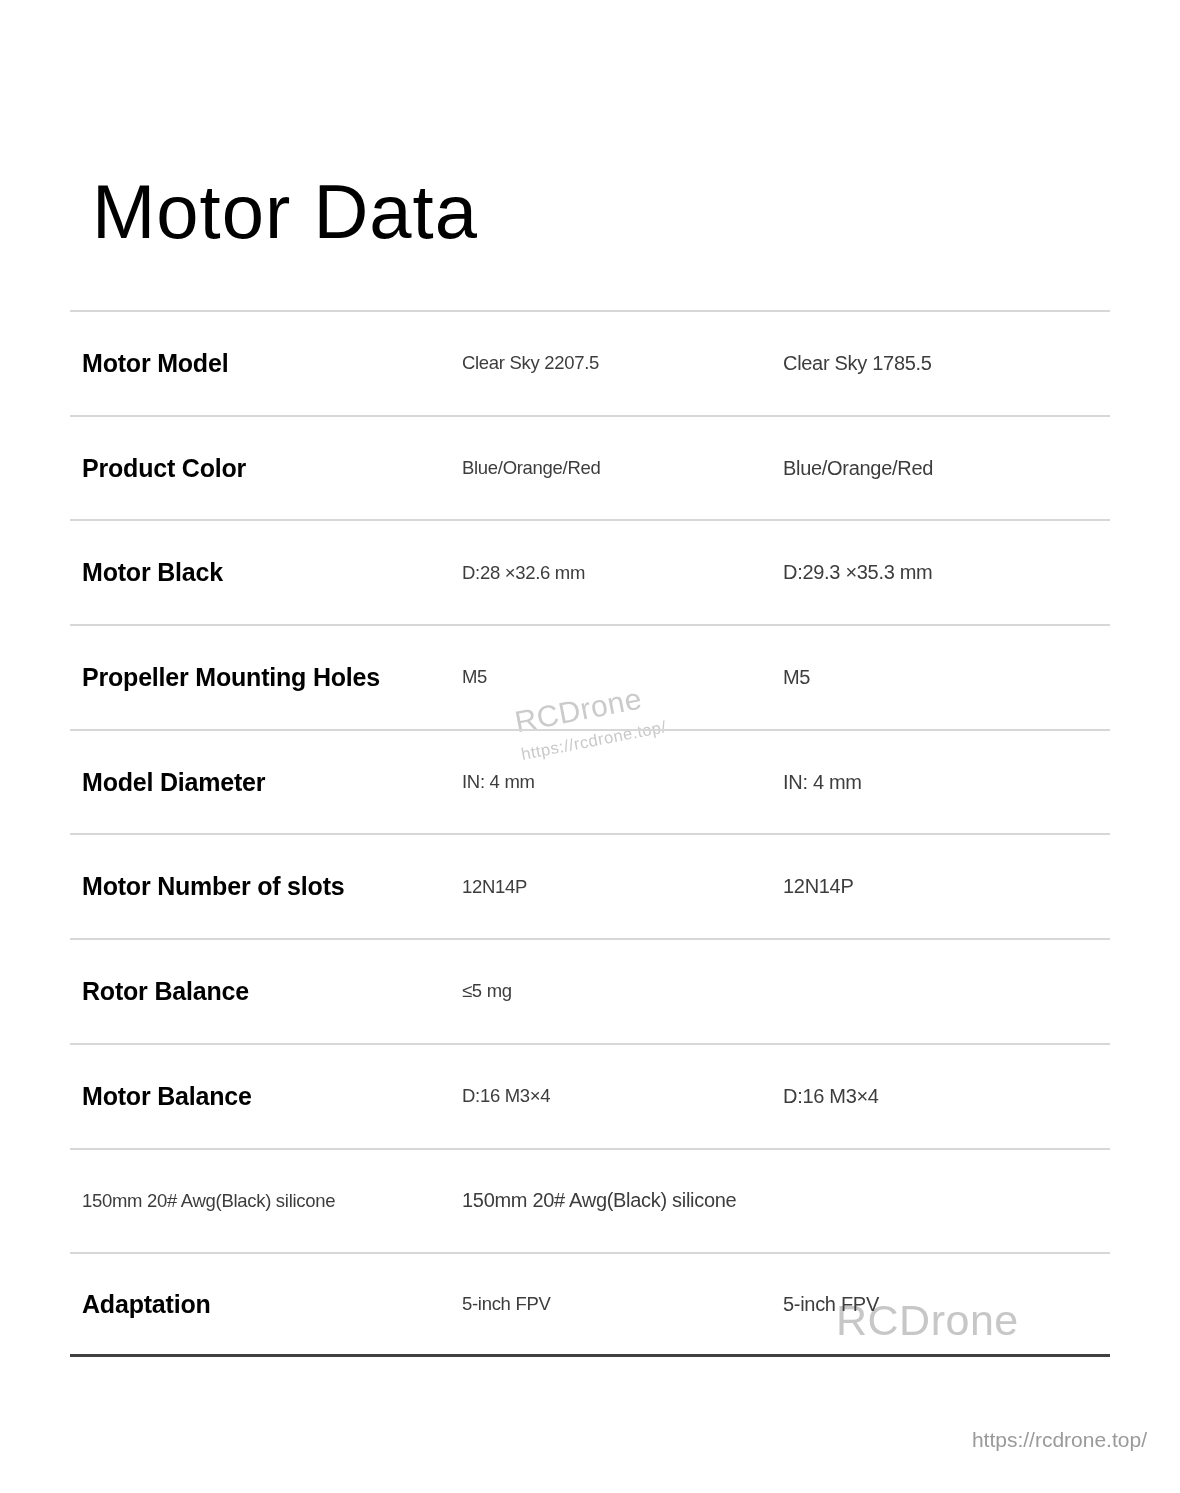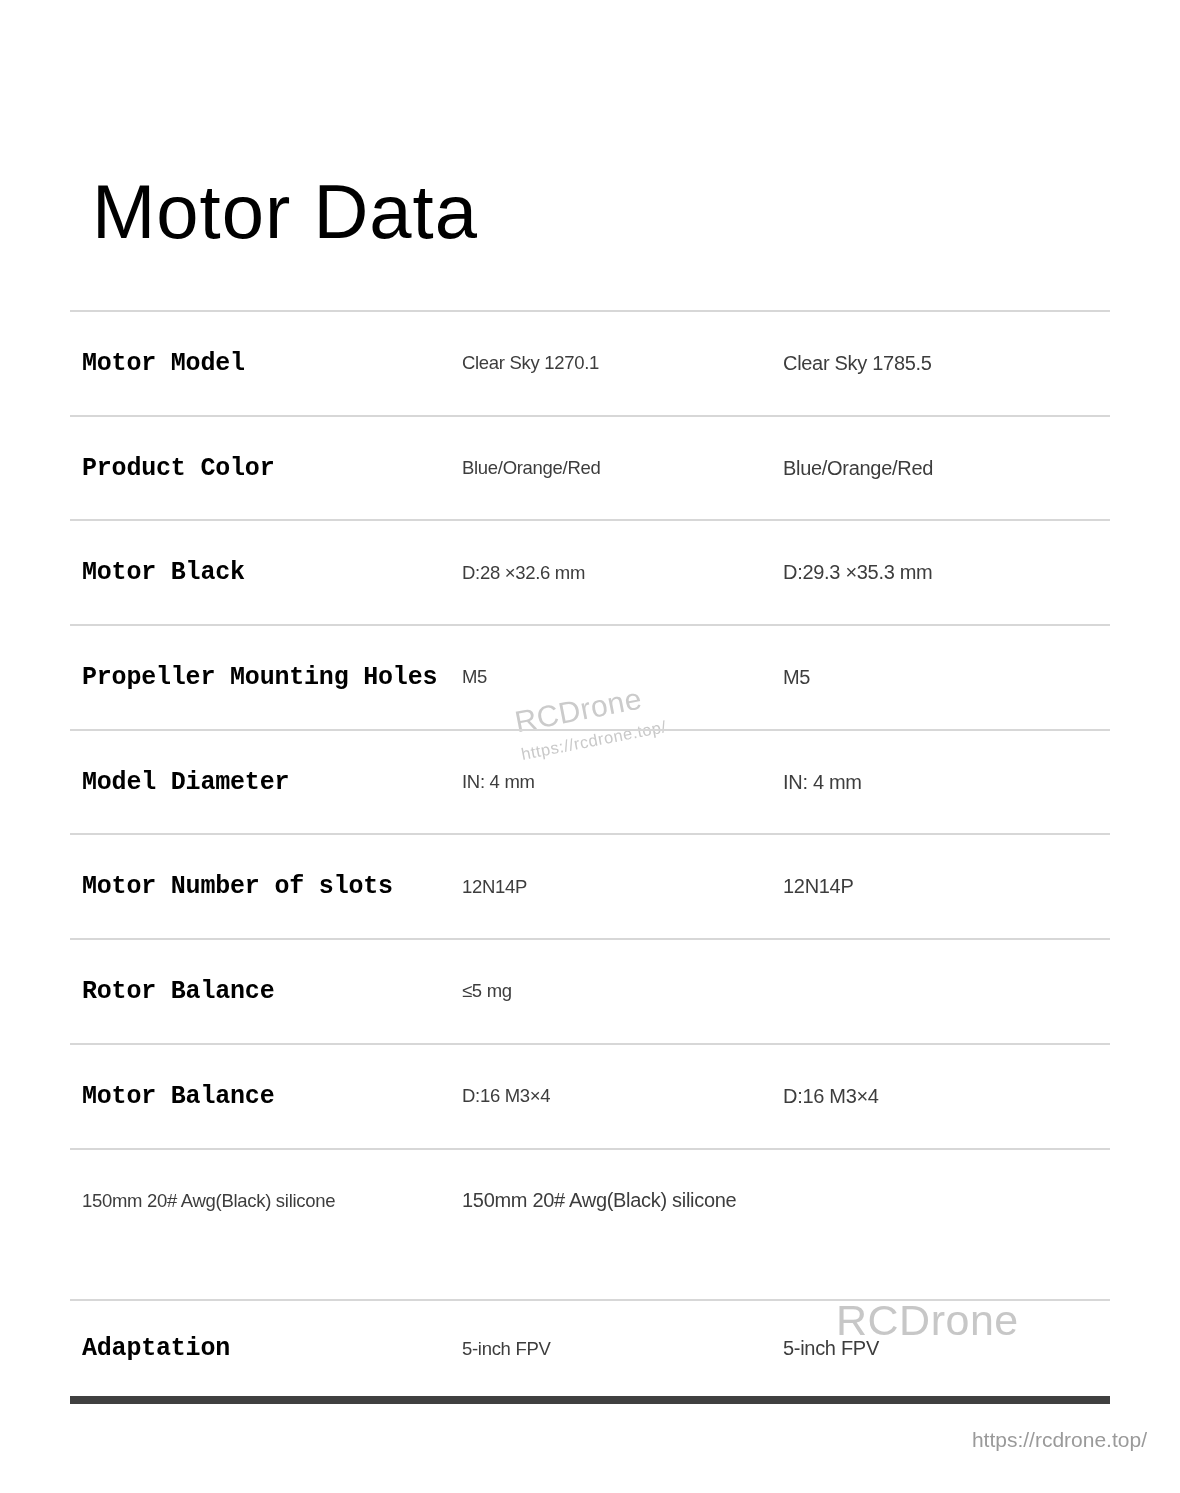--- a/index.html
+++ b/index.html
@@ -33,28 +33,27 @@
     z-index: 2;
   }
   .spec-row {
     display: grid;
     grid-template-columns: 380px 321px 1fr;
     align-items: center;
     height: 104.7px;
     border-top: 2px solid #d7d7d7;
     padding-left: 12px;
   }
-  .spec-row:last-child { border-bottom: 8px solid #404040; margin-top: 47px; }
+  .spec-row:last-child { border-bottom: 3px solid #404040; }
   .spec-label {
     font-size: 25px;
     font-weight: bold;
     color: #000000;
     letter-spacing: -0.2px;
     white-space: nowrap;
-    font-family: Liberation Mono, monospace;
   }
   .spec-col1 {
     font-size: 18.5px;
     color: #3d3d3d;
     letter-spacing: -0.3px;
     white-space: nowrap;
   }
   .spec-col2 {
     font-size: 20px;
     color: #3d3d3d;
@@ -101,21 +100,21 @@
 <div class="wm-center">
   <div class="wm-center-brand">RCDrone</div>
   <div class="wm-center-url">https://rcdrone.top/</div>
 </div>
 
 <div class="wm-bottom">RCDrone</div>
 
 <div class="spec-table">
   <div class="spec-row">
     <div class="spec-label">Motor Model</div>
-    <div class="spec-col1">Clear Sky 1270.1</div>
+    <div class="spec-col1">Clear Sky 2207.5</div>
     <div class="spec-col2">Clear Sky 1785.5</div>
   </div>
 
   <div class="spec-row">
     <div class="spec-label">Product Color</div>
     <div class="spec-col1">Blue/Orange/Red</div>
     <div class="spec-col2">Blue/Orange/Red</div>
   </div>
 
   <div class="spec-row">

